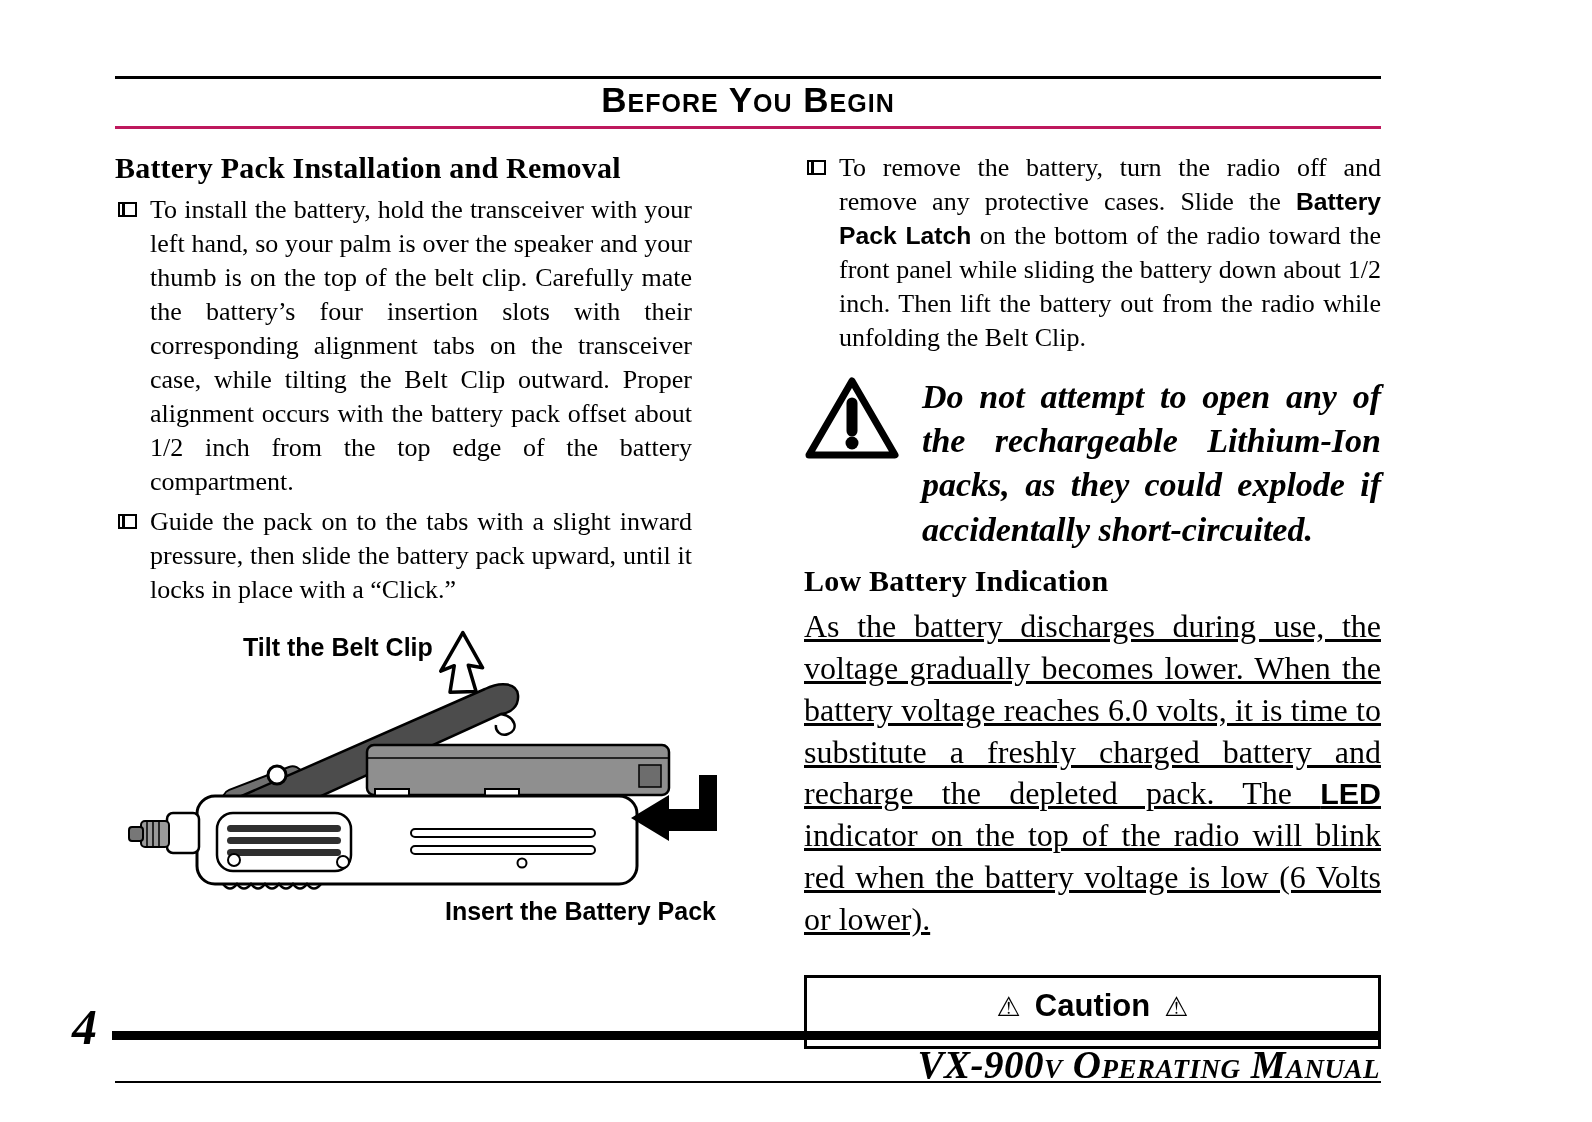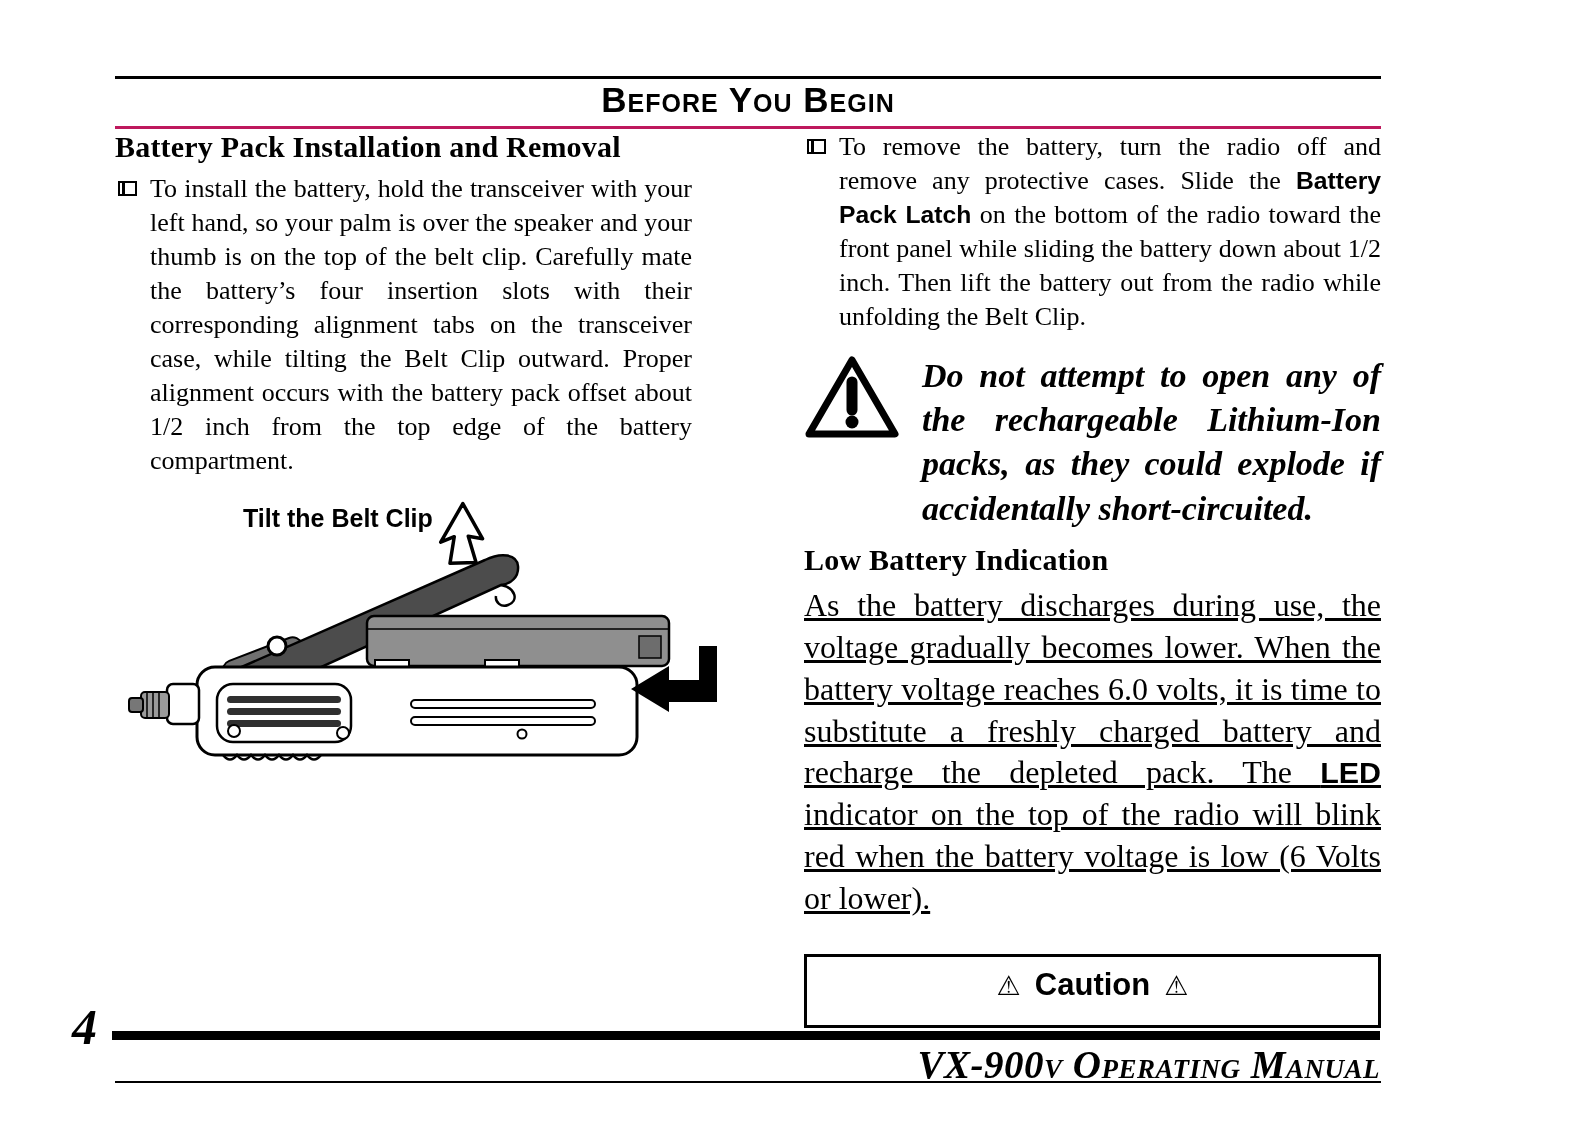--- a/index.html
+++ b/index.html
@@ -24,21 +24,21 @@
   .section-title {
     margin: 0;
     font-family: "Liberation Sans", sans-serif;
     font-variant: small-caps;
     font-weight: bold;
     font-size: 35px;
     line-height: 1.05;
     letter-spacing: 1px;
   }
 
-  .columns { display: flex; gap: 112px; margin-top: 1px; }
+  .columns { display: flex; gap: 112px; margin-top: 22px; }
   .col { flex: 1 1 0; min-width: 0; }
 
   .heading {
     font-size: 30px;
     font-weight: bold;
     margin: 0 0 8px;
     letter-spacing: 0.2px;
   }
 
   .bullet { display: flex; margin: 0 0 6px; }
@@ -121,20 +121,24 @@
   <div class="columns">
 
     <div class="col">
       <h2 class="heading">Battery Pack Installation and Removal</h2>
 
       <div class="bullet">
         <span class="cb"></span>
         <p class="btext">To install the battery, hold the transceiver with your left hand, so your palm is over the speaker and your thumb is on the top of the belt clip. Carefully mate the battery’s four insertion slots with their corresponding alignment tabs on the transceiver case, while tilting the Belt Clip outward. Proper alignment occurs with the battery pack offset about 1/2 inch from the top edge of the battery compartment.</p>
       </div>
 
+      <div class="bullet">
+        <span class="cb"></span>
+        <p class="btext">Guide the pack on to the tabs with a slight inward pressure, then slide the battery pack upward, until it locks in place with a “Click.”</p>
+      </div>
 
       <div class="figure">
         <svg viewBox="0 0 600 312" width="600" height="312" aria-hidden="true">
 
           <g>
             <path d="M341 4 L315 40 L329 36 L322 62 L348 64 L343 37 L357 41 Z" fill="#fff" stroke="#000" stroke-width="3.5" stroke-linejoin="round" transform="rotate(-6 336 34)"></path>
           </g>
 
           <g>
             <rect x="100" y="148" width="84" height="44" rx="10" transform="rotate(-21 142 170)" fill="#707070" stroke="#000" stroke-width="2"></rect>
@@ -167,20 +171,21 @@
             <rect x="16" y="192" width="28" height="26" rx="4" fill="#9a9a9a" stroke="#000" stroke-width="2"></rect>
             <path d="M22 192 V218 M28 192 V218 M34 192 V218" stroke="#000" stroke-width="1.5"></path>
             <rect x="4" y="198" width="14" height="14" rx="3" fill="#777" stroke="#000" stroke-width="2"></rect>
           </g>
 
           <g>
             <path d="M506 189 L544 166 L544 180 L574 180 L574 146 L592 146 L592 202 L544 202 L544 212 Z" fill="#000"></path>
           </g>
         </svg>
         <div class="fig-label tilt">Tilt the Belt Clip</div>
+        <div class="fig-label insert">Insert the Battery Pack</div>
       </div>
     </div>
 
     <div class="col">
 
       <div class="bullet">
         <span class="cb"></span>
         <p class="btext"><span>To remove the battery, turn the radio off and remove any protective cases. Slide the </span><span class="term">Battery Pack Latch</span><span> on the bottom of the radio toward the front panel while sliding the battery down about 1/2 inch. Then lift the battery out from the radio while unfolding the Belt Clip.</span></p>
       </div>
 

